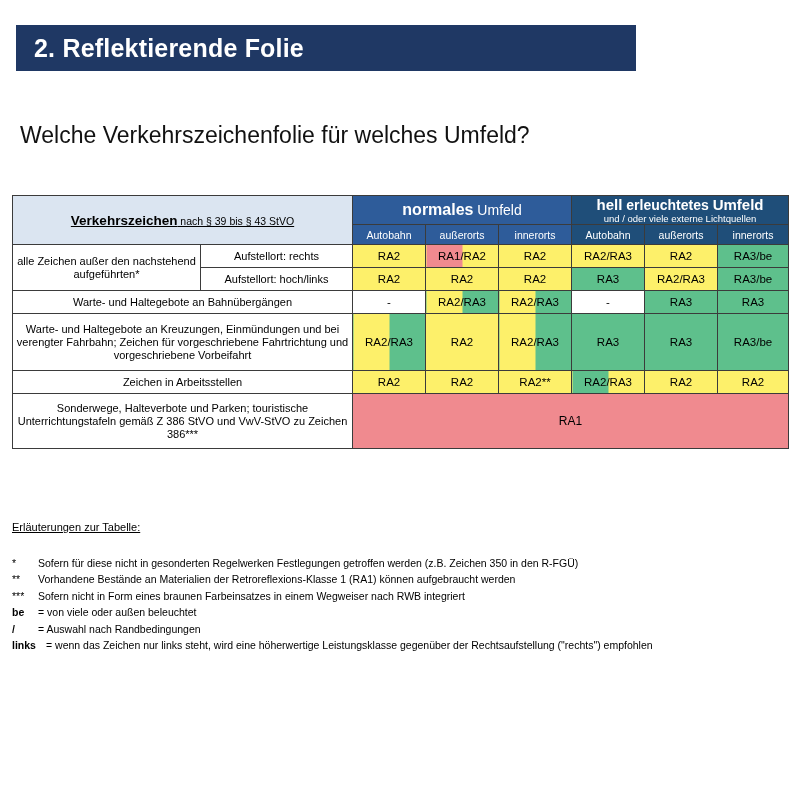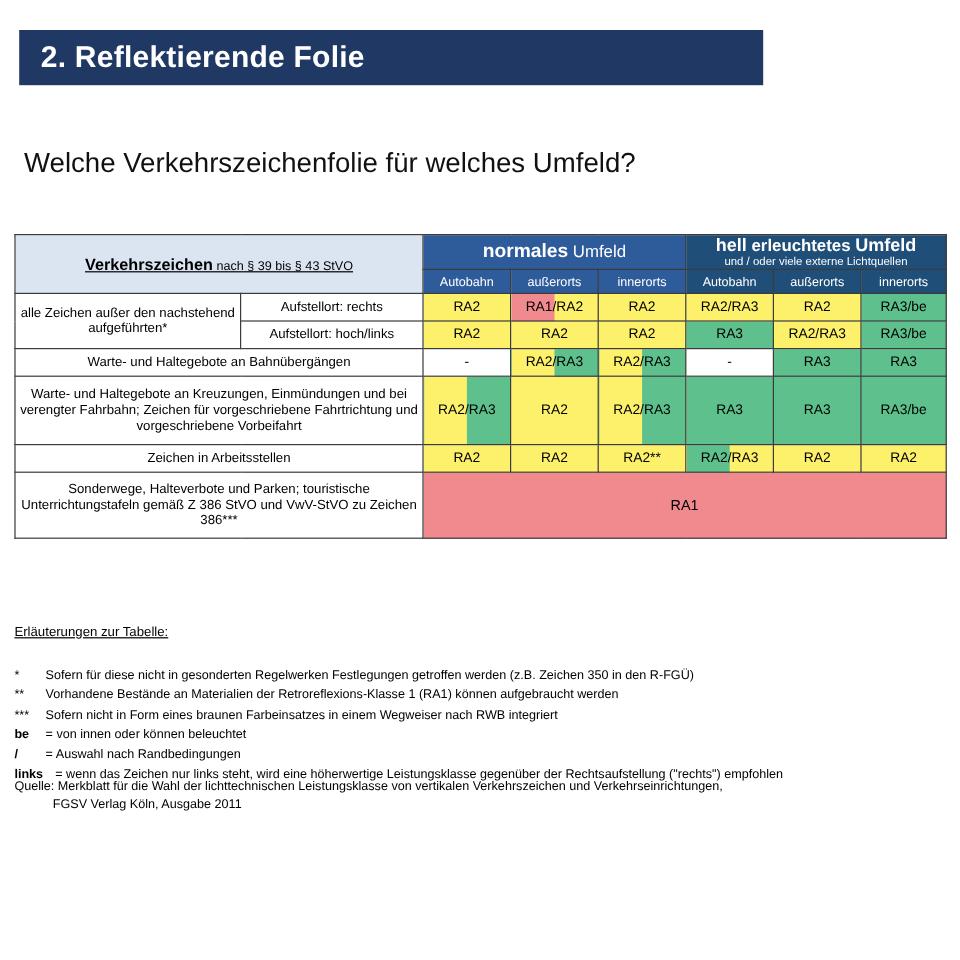--- a/index.html
+++ b/index.html
@@ -355,30 +355,26 @@
     <div class="note-line">
       <div class="note-mark">**</div>
       <div class="note-text">Vorhandene Bestände an Materialien der Retroreflexions-Klasse 1 (RA1) können aufgebraucht werden</div>
     </div>
     <div class="note-line">
       <div class="note-mark">***</div>
       <div class="note-text">Sofern nicht in Form eines braunen Farbeinsatzes in einem Wegweiser nach RWB integriert</div>
     </div>
     <div class="note-line">
       <div class="note-mark b">be</div>
-      <div class="note-text">= von innen oder können beleuchtet</div>
+      <div class="note-text">= von viele oder außen beleuchtet</div>
     </div>
     <div class="note-line">
       <div class="note-mark b">/</div>
       <div class="note-text">= Auswahl nach Randbedingungen</div>
     </div>
     <div class="note-line">
       <div class="note-mark b" style="width:34px;flex:0 0 34px">links</div>
       <div class="note-text">= wenn das Zeichen nur links steht, wird eine höherwertige Leistungsklasse gegenüber der Rechtsaufstellung ("rechts") empfohlen</div>
     </div>
   </div>
 
-  <div class="source">
-    <div>Quelle: Merkblatt für die Wahl der lichttechnischen Leistungsklasse von vertikalen Verkehrszeichen und Verkehrseinrichtungen,</div>
-    <div style="padding-left:32px">FGSV Verlag Köln, Ausgabe 2011</div>
-  </div>
 
 </div>
 
 </body></html>

